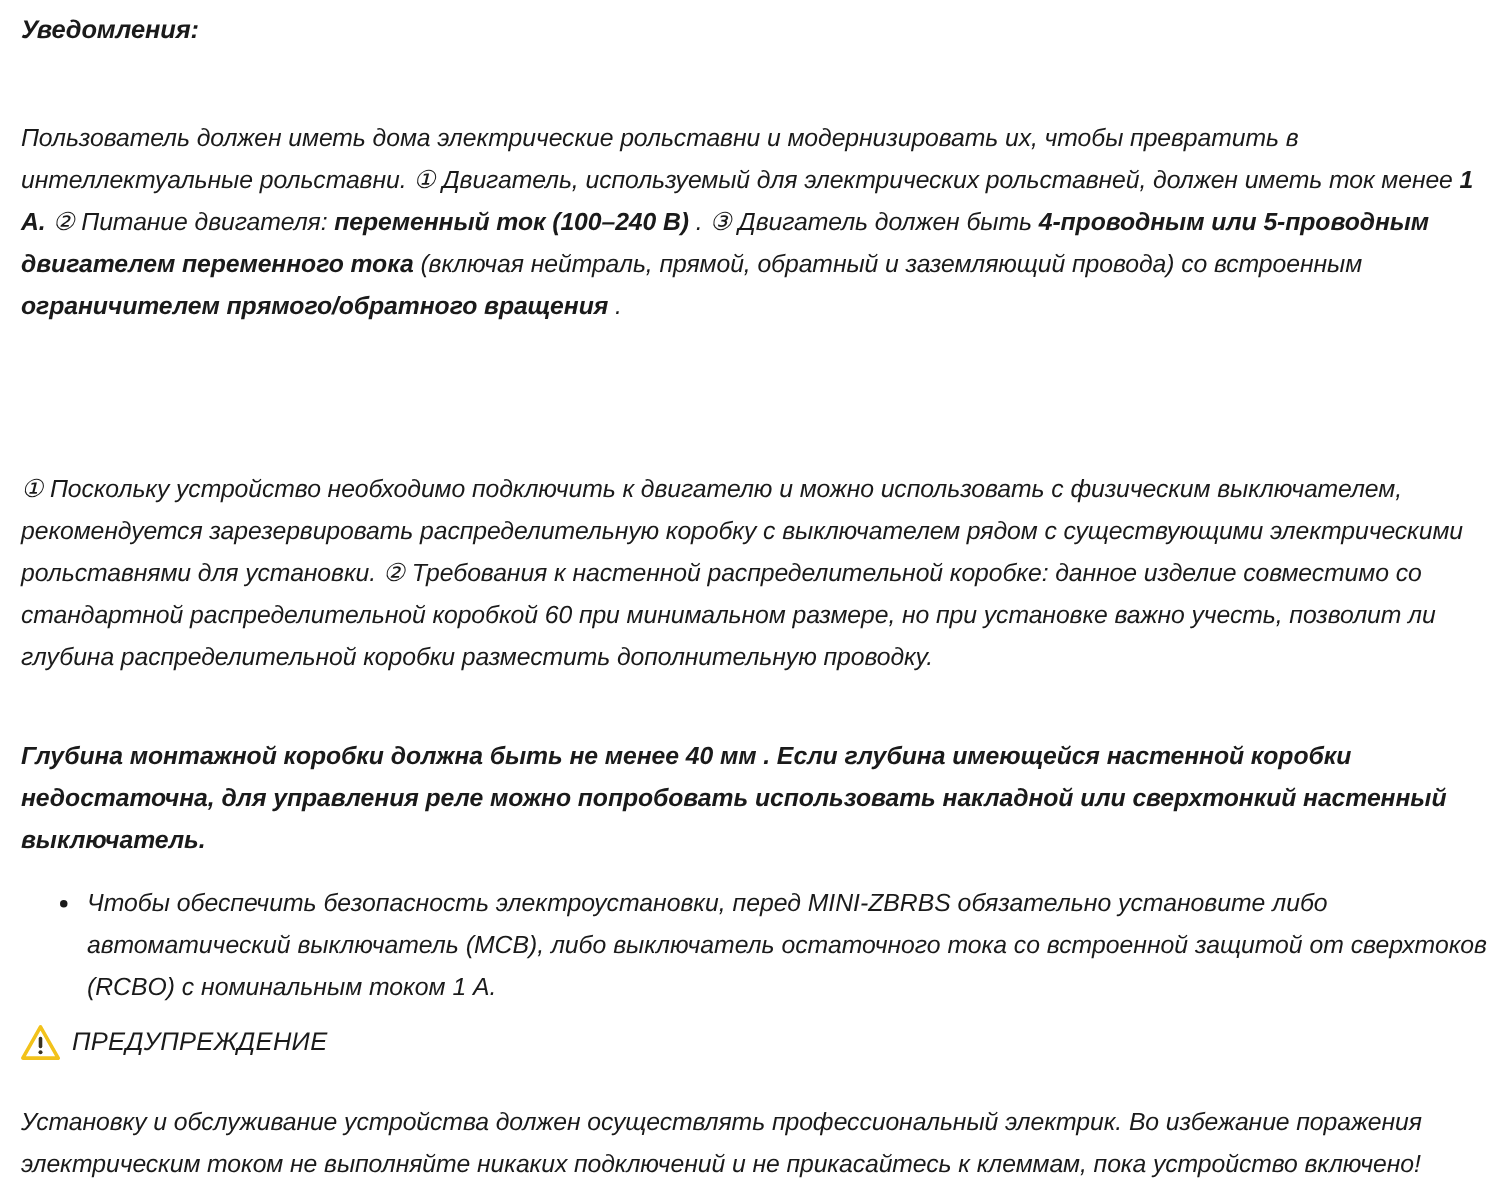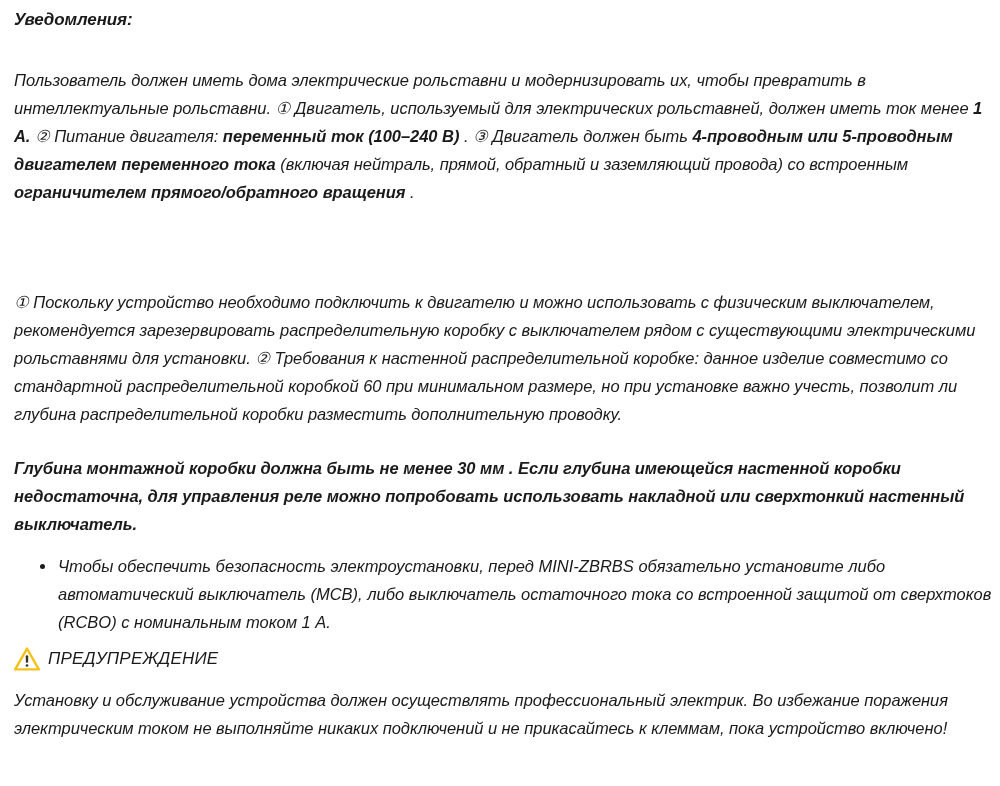--- a/index.html
+++ b/index.html
@@ -58,21 +58,21 @@
     height: 5px;
     border-radius: 50%;
     background: #1a1a1a;
   }
 
   
   .para {
     font-size: 16.5px;
     font-style: italic;
     line-height: 28px;
-    margin: 0 4px 0 8px;
+    margin: 12px 4px 0 8px;
     letter-spacing: -0.05px;
   }
   .para.bold-para {
     font-weight: bold;
   }
   .para b {
     font-weight: bold;
   }
 
   .gap-lg { height: 56px; }
@@ -118,21 +118,21 @@
 
     <div class="gap-lg"></div>
 
 
     <div class="gap-md"></div>
 
     <p class="para">① Поскольку устройство необходимо подключить к двигателю и можно использовать с физическим выключателем, рекомендуется зарезервировать распределительную коробку с выключателем рядом с существующими электрическими рольставнями для установки. ② Требования к настенной распределительной коробке: данное изделие совместимо со стандартной распределительной коробкой 60 при минимальном размере, но при установке важно учесть, позволит ли глубина распределительной коробки разместить дополнительную проводку.</p>
 
     <div class="gap-md"></div>
 
-    <p class="para bold-para">Глубина монтажной коробки должна быть не менее 30 мм . Если глубина имеющейся настенной коробки недостаточна, для управления реле можно попробовать использовать накладной или сверхтонкий настенный выключатель.</p>
+    <p class="para bold-para">Глубина монтажной коробки должна быть не менее 40 мм . Если глубина имеющейся настенной коробки недостаточна, для управления реле можно попробовать использовать накладной или сверхтонкий настенный выключатель.</p>
 
     <div class="gap-sm"></div>
 
     <ul class="bullet-list">
       <li class="bullet-item">
         <span>Чтобы обеспечить безопасность электроустановки, перед MINI-ZBRBS обязательно установите либо автоматический выключатель (MCB), либо выключатель остаточного тока со встроенной защитой от сверхтоков (RCBO) с номинальным током 1 A.</span>
       </li>
     </ul>
 
     <div class="gap-xs"></div>

